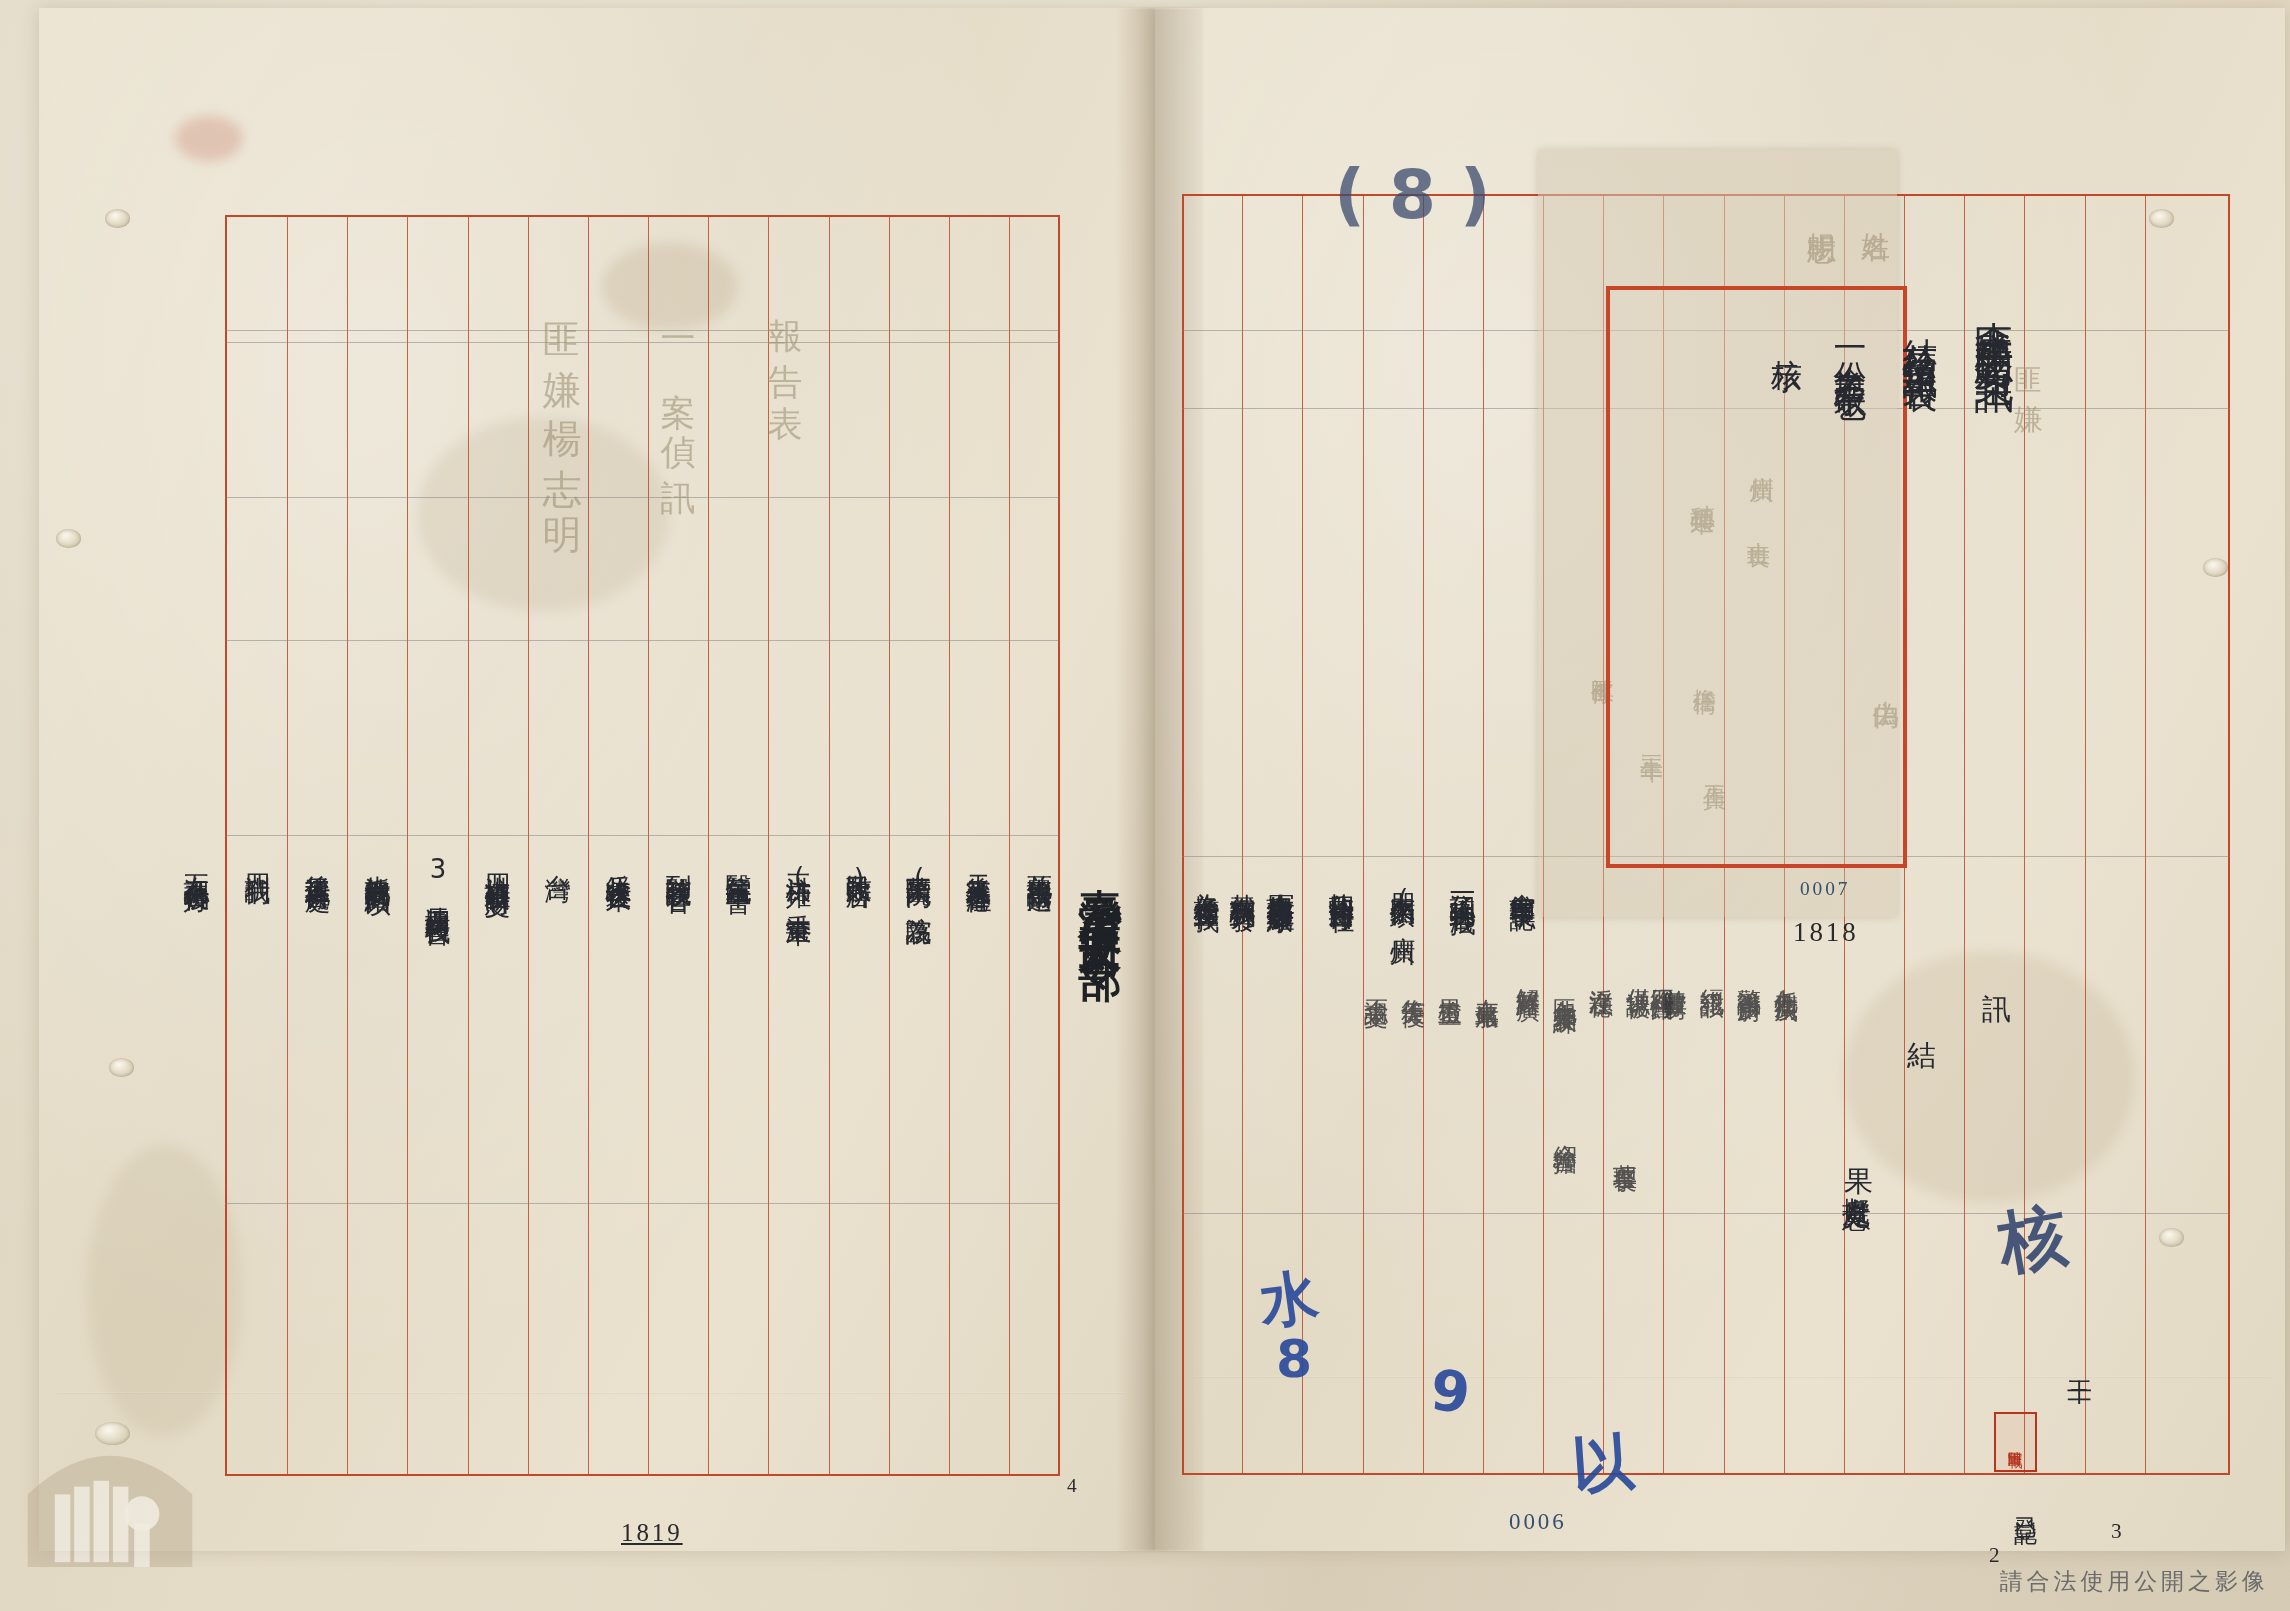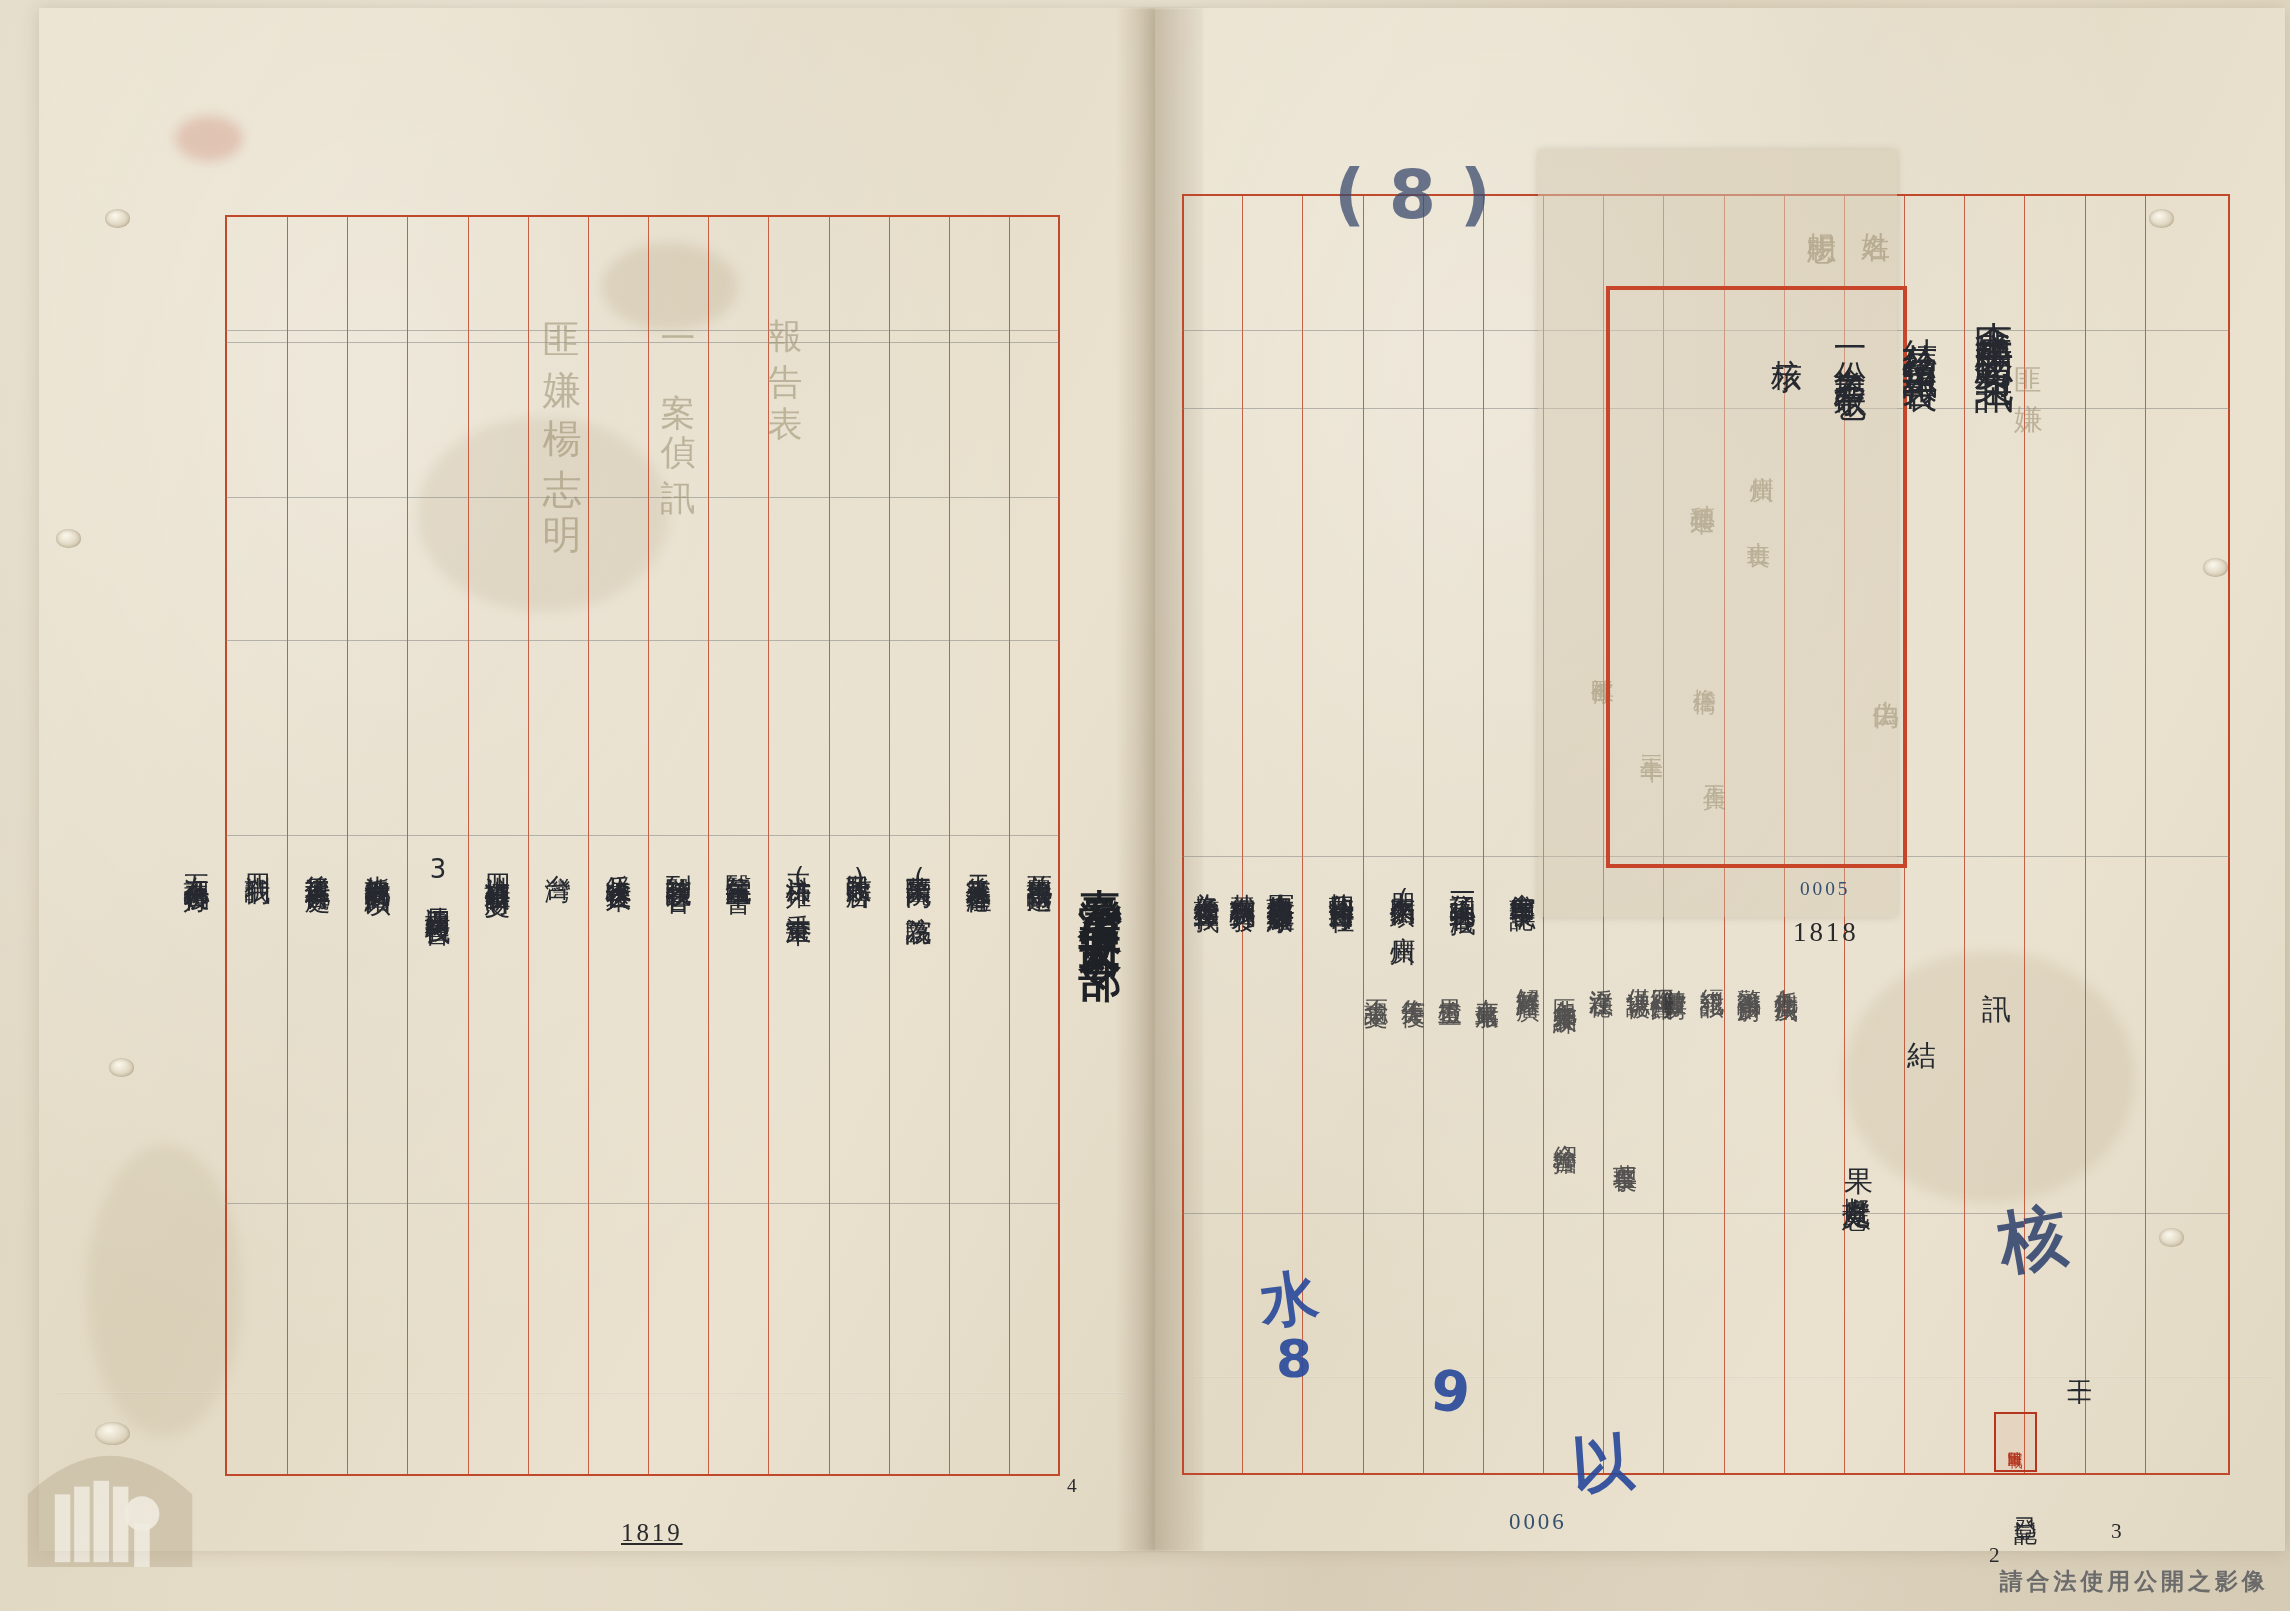--- a/index.html
+++ b/index.html
@@ -90,21 +90,20 @@
   .scribble{position:absolute;color:#27489b;font-weight:bold;}
   
   #logo{
     position:absolute;left:17.5px;top:1378px;width:184px;height:194px;
     opacity:.45;
   }
   #footer-note{
     position:absolute;right:21.3px;bottom:15.5px;
     font-size:23px;color:#6b6b6b;letter-spacing:3.9px;
     font-family:"DejaVu Serif", serif;
-    font-weight:bold;
   }
   
   #seal{
     position:absolute;left:1994px;top:1412px;width:39px;height:56px;
     border:2.9px solid #b5351f;color:#b5351f;font-size:14.6px;line-height:1.05;
     writing-mode:vertical-rl;text-orientation:upright;
     display:flex;align-items:center;justify-content:center;
     letter-spacing:1px;
     background:rgba(200,70,40,0.06);
   }
@@ -253,21 +252,21 @@
   <div class="vtext ink" style="left:1450px;top:873px;font-size:26px;">認住了一晚到香港找</div>
   <div class="vtext ink" style="left:1390px;top:873px;font-size:26px;">朋友未照仍須(廣州</div>
   <div class="vtext ink" style="left:1329px;top:873px;font-size:26px;">軟住四川會館每日在</div>
   <div class="vtext ink" style="left:1269px;top:873px;font-size:26px;">大軍站辦運行字維</div>
   <div class="vtext ink" style="left:1267px;top:873px;font-size:26px;">生奉理事長看那紙</div>
   <div class="vtext ink" style="left:1230px;top:873px;font-size:26px;">黃就布紹我到分發</div>
   <div class="vtext ink" style="left:1194px;top:873px;font-size:26px;">為擔任檢查工作我</div>
 
   <div class="scribble" style="left:1334px;top:155px;font-size:68px;color:#3b4a6e;opacity:.75;">( 8 )</div>
 
-  <div class="pgnum" style="left:1800px;top:878px;font-size:19.4px;color:#34506f;">0005</div>
+  <div class="pgnum" style="left:1800px;top:878px;font-size:19.4px;color:#34506f;">0007</div>
   <div class="pgnum" style="left:1793px;top:917px;font-size:27px;">1818</div>
   <div class="pgnum" style="left:1509px;top:1509px;font-size:23px;color:#34506f;text-align:center;">0006</div>
 
   <div class="scribble" style="left:1260px;top:1261px;font-size:58px;opacity:.9;transform:rotate(-8deg);">水</div>
   <div class="scribble" style="left:1276px;top:1329px;font-size:52px;opacity:.9;">8</div>
   <div class="scribble" style="left:1431px;top:1359px;font-size:56px;opacity:.9;transform:rotate(6deg);">9</div>
   <div class="scribble" style="left:1572px;top:1422px;font-size:62px;opacity:.9;transform:rotate(-4deg);">以</div>
 
   <div class="scribble" style="left:1999px;top:1194px;font-size:68px;color:#2b3f6b;opacity:.85;transform:rotate(-10deg);">核</div>
   <div class="vtext ink" style="left:2067px;top:1359px;font-size:25px;">十三</div>

